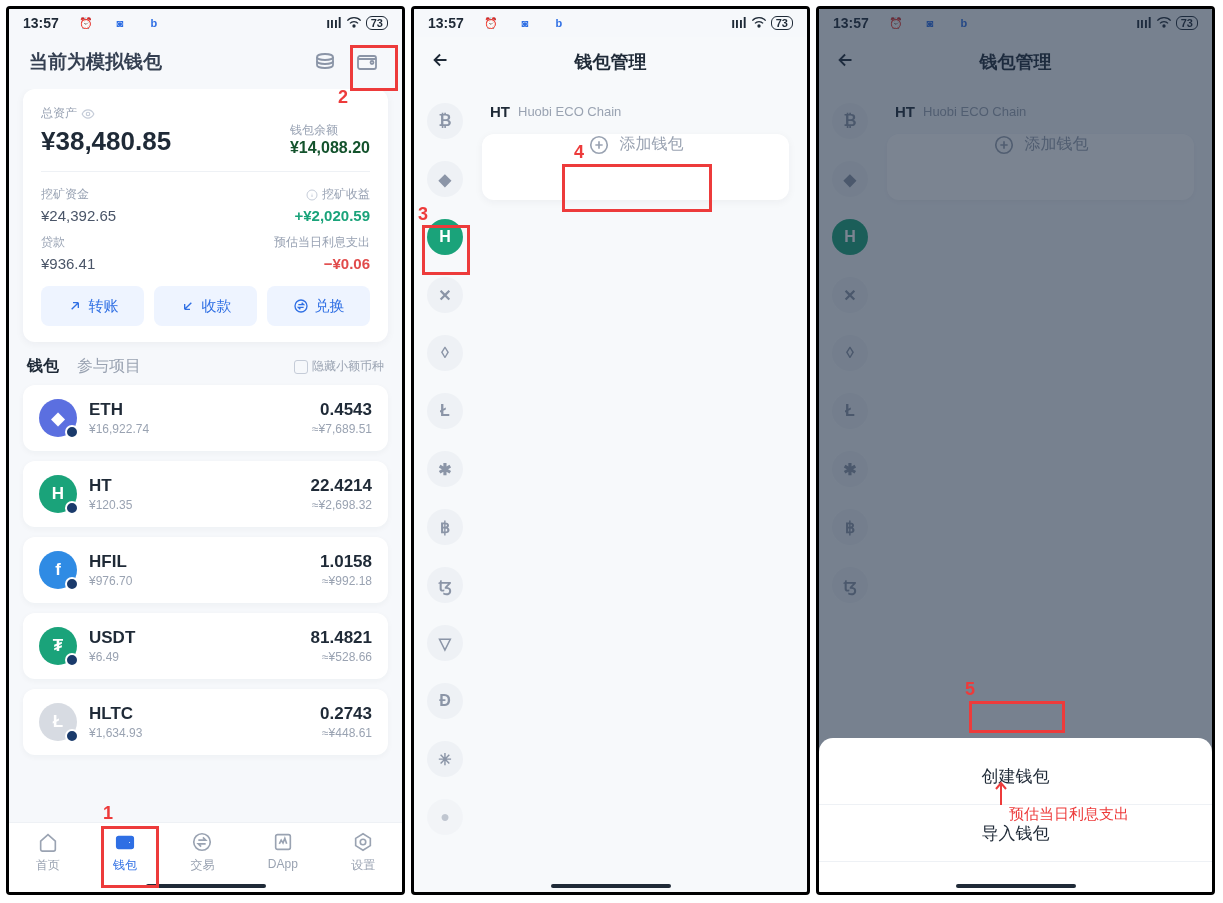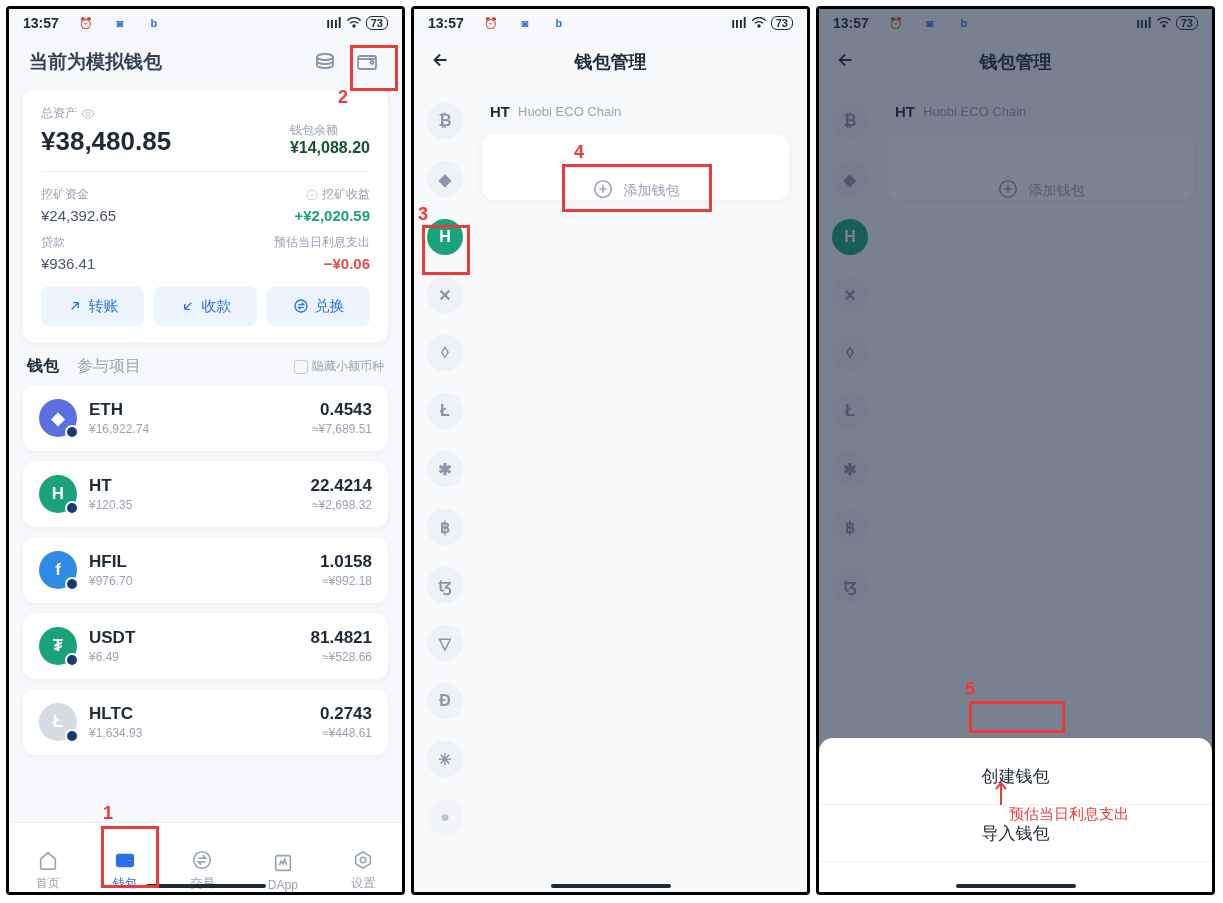--- a/index.html
+++ b/index.html
@@ -37,39 +37,39 @@
 .hide-small .cb{width:14px;height:14px;border:1.5px solid #c5ccd8;border-radius:3px;}
 .token{background:#fff;border-radius:12px;padding:14px 16px;margin-bottom:10px;display:flex;align-items:center;gap:12px;box-shadow:0 2px 6px rgba(30,40,60,.04);}
 .tk-icon{width:38px;height:38px;border-radius:50%;display:flex;align-items:center;justify-content:center;color:#fff;font-weight:700;font-size:17px;position:relative;}
 .tk-badge{position:absolute;bottom:-2px;right:-2px;width:14px;height:14px;border-radius:50%;background:#1a3a6b;border:2px solid #fff;}
 .tk-main{flex:1;}
 .tk-sym{font-size:17px;font-weight:600;color:#1f2a37;}
 .tk-price{font-size:12px;color:#9aa3b2;margin-top:2px;}
 .tk-right{text-align:right;}
 .tk-amt{font-size:17px;font-weight:700;color:#1f2a37;}
 .tk-val{font-size:12px;color:#9aa3b2;margin-top:2px;}
-.bottom-nav{height:70px;background:#fff;border-top:1px solid #eef1f5;display:flex;justify-content:space-around;align-items:flex-end;padding-top:8px;}
+.bottom-nav{height:70px;background:#fff;border-top:1px solid #eef1f5;display:flex;justify-content:space-around;align-items:flex-start;padding-top:8px;}
 .nav-item{display:flex;flex-direction:column;align-items:center;gap:4px;color:#9aa3b2;font-size:12px;}
 .nav-item.active{color:#2f6fe4;}
 .nav-item svg{stroke:#9aa3b2;}
 .nav-item.active svg{stroke:#2f6fe4;fill:#2f6fe4;}
 .home-ind{position:absolute;bottom:4px;left:50%;transform:translateX(-50%);width:120px;height:4px;background:#1f2a37;border-radius:2px;}
 
 
 .s2{background:#f7f9fb;}
 .s2 .hdr{display:flex;align-items:center;padding:12px 16px;background:#f7f9fb;}
 .s2 .hdr .title{flex:1;text-align:center;font-size:18px;font-weight:600;color:#1f2a37;}
 .s2 .body{flex:1;display:flex;}
 .chain-rail{width:62px;display:flex;flex-direction:column;align-items:center;padding-top:16px;}
 .chain-icon{width:36px;height:36px;border-radius:50%;background:#eef1f5;display:flex;align-items:center;justify-content:center;margin-bottom:22px;color:#8b95a7;font-size:16px;font-weight:700;}
 .chain-icon.sel{background:#1aa37a;color:#fff;}
 .main-col{flex:1;padding:16px 18px 0 6px;}
 .chain-head{display:flex;align-items:center;gap:8px;font-size:15px;color:#1f2a37;margin-bottom:14px;padding-left:8px;}
 .chain-head .sub{color:#9aa3b2;font-size:13px;}
-.add-card{background:#fff;border-radius:12px;height:66px;display:flex;align-items:flex-end;justify-content:center;gap:10px;color:#9aa3b2;font-size:14px;box-shadow:0 2px 8px rgba(30,40,60,.05);}
+.add-card{background:#fff;border-radius:12px;height:66px;display:flex;align-items:flex-start;justify-content:center;gap:10px;color:#9aa3b2;font-size:16px;box-shadow:0 2px 8px rgba(30,40,60,.05);}
 .add-card svg{stroke:#9aa3b2;}
 
 
 .s3{position:relative;}
 .s3 .overlay{position:absolute;inset:0;background:rgba(28,43,66,.58);display:flex;flex-direction:column;justify-content:flex-end;}
 .s3 .bg-content{opacity:.99;}
 .sheet{background:#fff;border-radius:14px 14px 0 0;padding:10px 0 30px 0;}
 .sheet-item{height:56px;display:flex;align-items:center;justify-content:center;font-size:17px;color:#1f2a37;}
 .sheet-div{height:1px;background:#eef1f5;}
 .note{position:absolute;color:#ed3b3b;font-size:15px;font-weight:500;z-index:60;}

